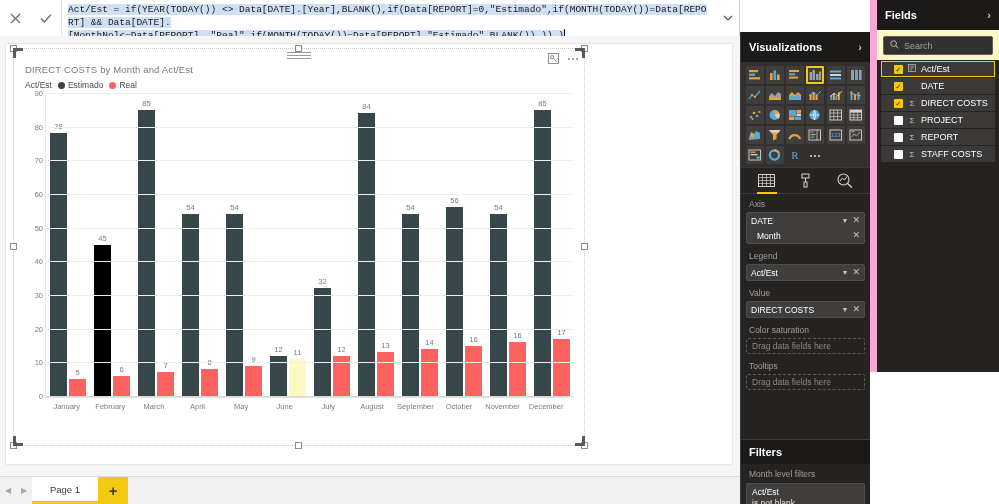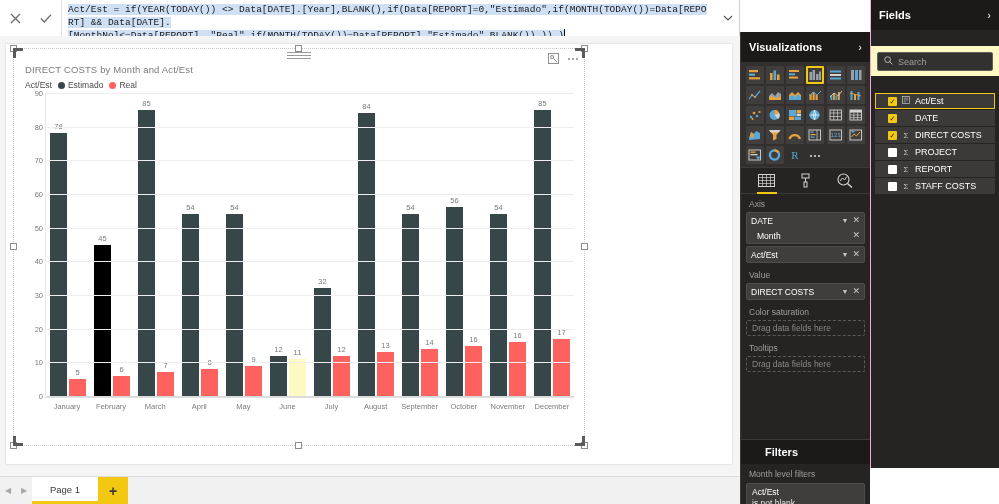--- a/index.html
+++ b/index.html
@@ -176,21 +176,21 @@
     width: 17px; position: relative;
   }
   .bar .dlabel {
     position: absolute; bottom: 100%; left: 50%;
     transform: translateX(-50%);
     margin-bottom: 2px;
     font-size: 7.5px; color: #7b7b7b;
     white-space: nowrap;
   }
   #x-axis {
-    position: absolute; left: 22px; right: 6px; top: 304px; height: 16px;
+    position: absolute; left: 22px; right: 12px; top: 304px; height: 16px;
     display: flex;
     border-top: 1px solid #e0e0e0;
   }
   .xtick {
     flex: 1; text-align: center;
     font-size: 7.5px; color: #7b7b7b;
     padding-top: 4px;
   }
 
   
@@ -311,45 +311,44 @@
     cursor: pointer;
   }
 
   #filters-section {
     background: #252423;
     border-top: 1px solid #3b3a39;
     flex: 0 0 auto;
   }
   #filters-header {
     height: 24px; background: #1b1a19;
-    display: flex; align-items: center; padding: 0 24px;
+    display: flex; align-items: center; padding: 0 8px;
     font-size: 11px; font-weight: bold; color: #fff;
   }
   #filters-body { padding: 0 5px 0 5px; }
   .filter-sub {
     font-size: 8.5px; color: #a19f9d; padding: 5px 3px 4px 3px;
   }
   .filter-card {
     background: #403e3d; border: 1px solid #4f4d4b;
     border-radius: 2px; margin-bottom: 3px;
     padding: 3px 5px;
     font-size: 8.5px; color: #ffffff;
     cursor: pointer;
   }
   .filter-card .fline2 { color: #e8e6e4; padding-top: 1px; }
 
   
   #fields-pane {
-    width: 129px; height: 468px;
+    width: 129px; height: 372px;
     background: #252423;
-    border-left: 1px solid #f9a8d4;
+    border-left: 7px solid #f9a8d4;
     display: flex; flex-direction: column;
     color: #f3f2f1;
     overflow: hidden;
-    gap: 16px;
   }
   #search-wrap { padding: 6px 6px 5px 6px; background: #fef9c3; }
   #search-box {
     height: 19px; background: #323130;
     border: 1px solid #605e5c; border-radius: 2px;
     display: flex; align-items: center; gap: 5px;
     padding: 0 6px;
     cursor: text;
   }
   #search-box .sicon { color: #c8c6c4; font-size: 9px; }
@@ -853,20 +852,21 @@
           <div class="well-row">
             <span class="wname">DATE</span>
             <span class="well-caret">▼</span>
             <span class="well-x">✕</span>
           </div>
           <div class="well-row sub">
             <span class="wname">Month</span>
             <span class="well-x">✕</span>
           </div>
         </div>
+        <div class="well-label">Legend</div>
         <div class="well-box">
           <div class="well-row">
             <span class="wname">Act/Est</span>
             <span class="well-caret">▼</span>
             <span class="well-x">✕</span>
           </div>
         </div>
         <div class="well-label">Value</div>
         <div class="well-box">
           <div class="well-row">

